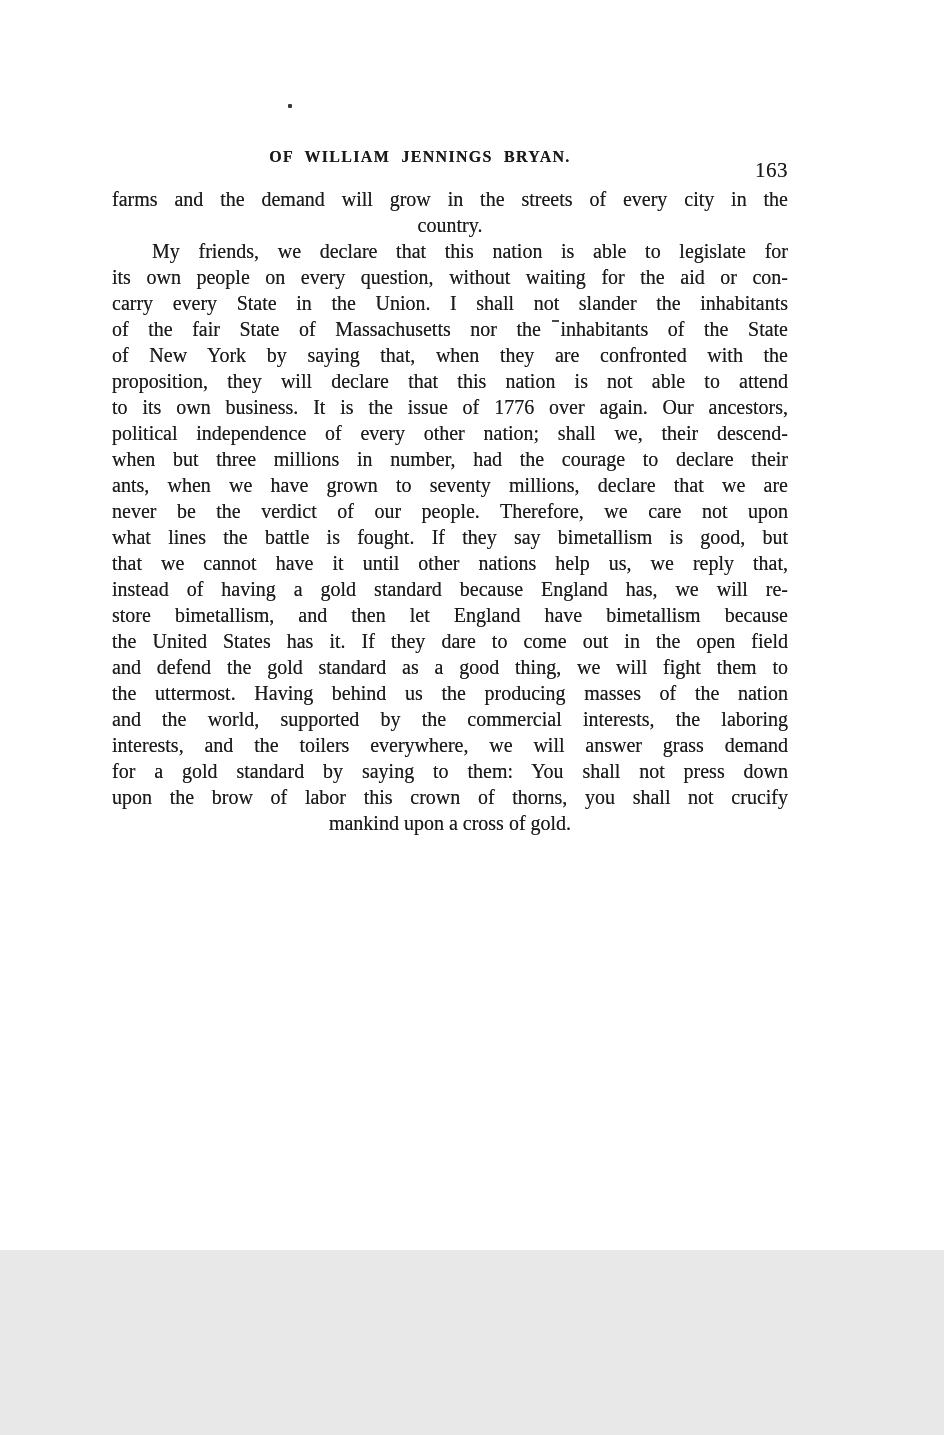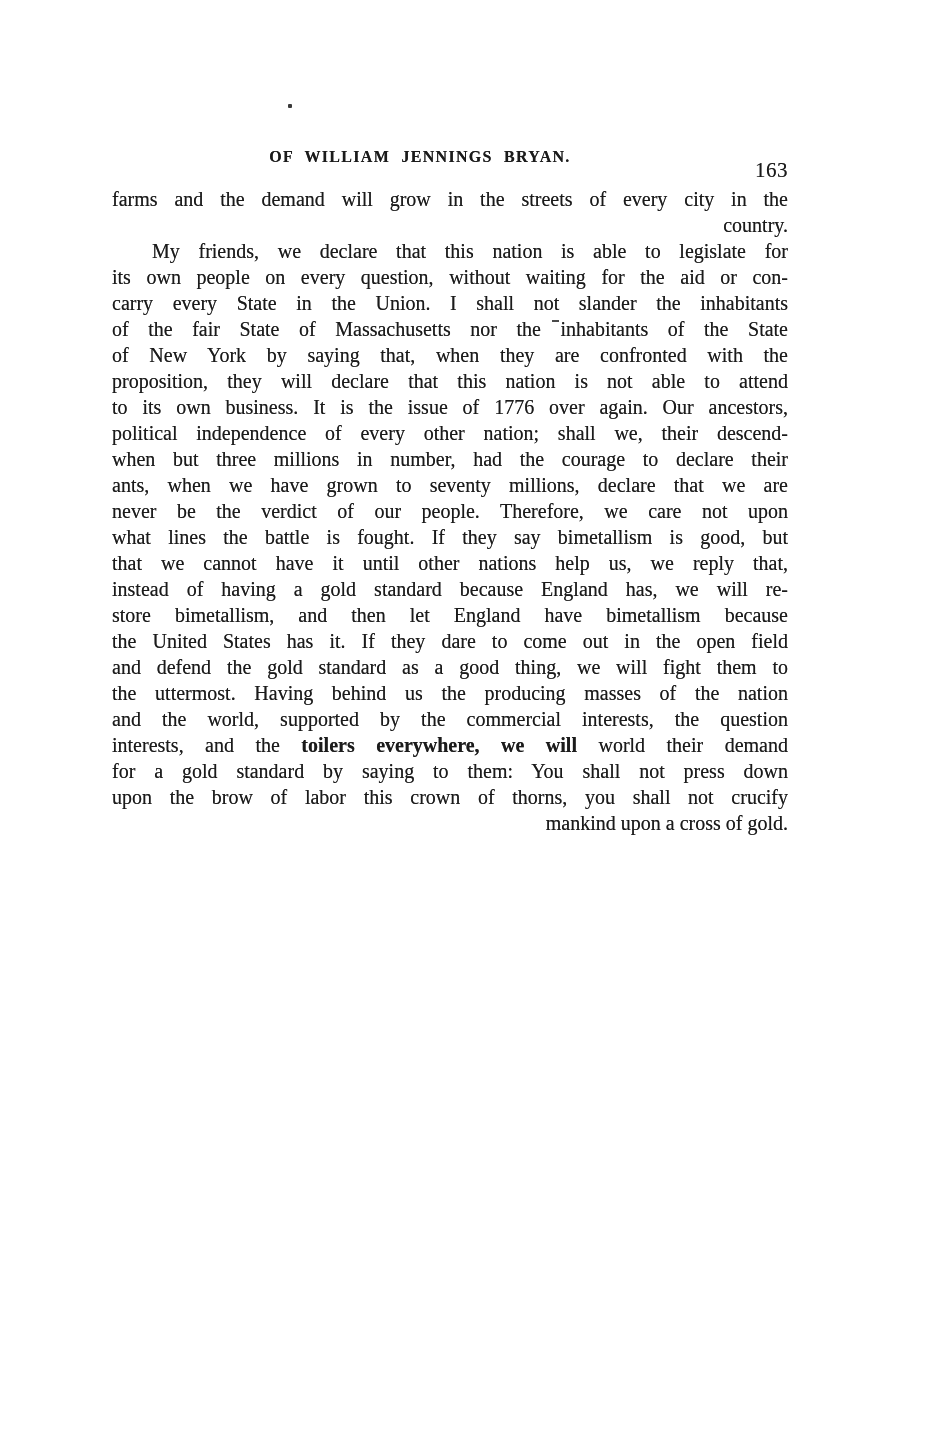--- a/index.html
+++ b/index.html
@@ -1,20 +1,20 @@
 <!DOCTYPE html>
 <html><head>
 <meta charset="utf-8">
 <style>
   html, body { margin: 0; padding: 0; }
   body { background: #e8e8e8; }
   .page {
     position: relative;
     width: 944px;
-    height: 1435px;
+    height: 1250px;
     margin: 0 auto;
     background: #ffffff;
     font-family: "Liberation Serif", "DejaVu Serif", serif;
     color: #1b1b1b;
     overflow: hidden;
   }
   
   .running-header {
     position: absolute;
     top: 146px;
@@ -50,29 +50,29 @@
     position: absolute;
     top: 186px;
     left: 112px;
     width: 676px;
   }
   .line {
     height: 26px;
     line-height: 26px;
     font-size: 20px;
     overflow: hidden;
-    text-align: right;
+    text-align: center;
     text-shadow: 0 0 0.5px rgba(27,27,27,.65);
   }
   .line.j {
     text-align: justify;
     text-align-last: justify;
   }
   .line.ind { text-indent: 40px; }
-  .line .bold { font-weight: bold; }
+  .line .bold { font-weight: normal; }
   
   .speck {
     position: absolute;
     left: 288px;
     top: 104px;
     width: 4px;
     height: 4px;
     background: #3a3a3a;
     border-radius: 1px;
   }
@@ -113,20 +113,20 @@
       <div class="line j">when but three millions in number, had the courage to declare their</div>
       <div class="line j">ants, when we have grown to seventy millions, declare that we are</div>
       <div class="line j">never be the verdict of our people.  Therefore, we care not upon</div>
       <div class="line j">what lines the battle is fought.  If they say bimetallism is good, but</div>
       <div class="line j">that we cannot have it until other nations help us, we reply that,</div>
       <div class="line j">instead of having a gold standard because England has, we will re-</div>
       <div class="line j">store bimetallism, and then let England have bimetallism because</div>
       <div class="line j">the United States has it.  If they dare to come out in the open field</div>
       <div class="line j">and defend the gold standard as a good thing, we will fight them to</div>
       <div class="line j">the uttermost.  Having behind us the producing masses of the nation</div>
-      <div class="line j">and the world, supported by the commercial interests, the question</div>
-      <div class="line j"><span>interests, and the </span><span class="bold">toilers everywhere, we will</span><span> world their demand</span></div>
+      <div class="line j">and the world, supported by the commercial interests, the laboring</div>
+      <div class="line j"><span>interests, and the </span><span class="bold">toilers everywhere, we will</span><span> answer grass demand</span></div>
       <div class="line j">for a gold standard by saying to them:  You shall not press down</div>
       <div class="line j">upon the brow of labor this crown of thorns, you shall not  crucify</div>
       <div class="line">mankind upon a cross of gold.</div>
     </div>
 
 </div>
 
 </body></html>

